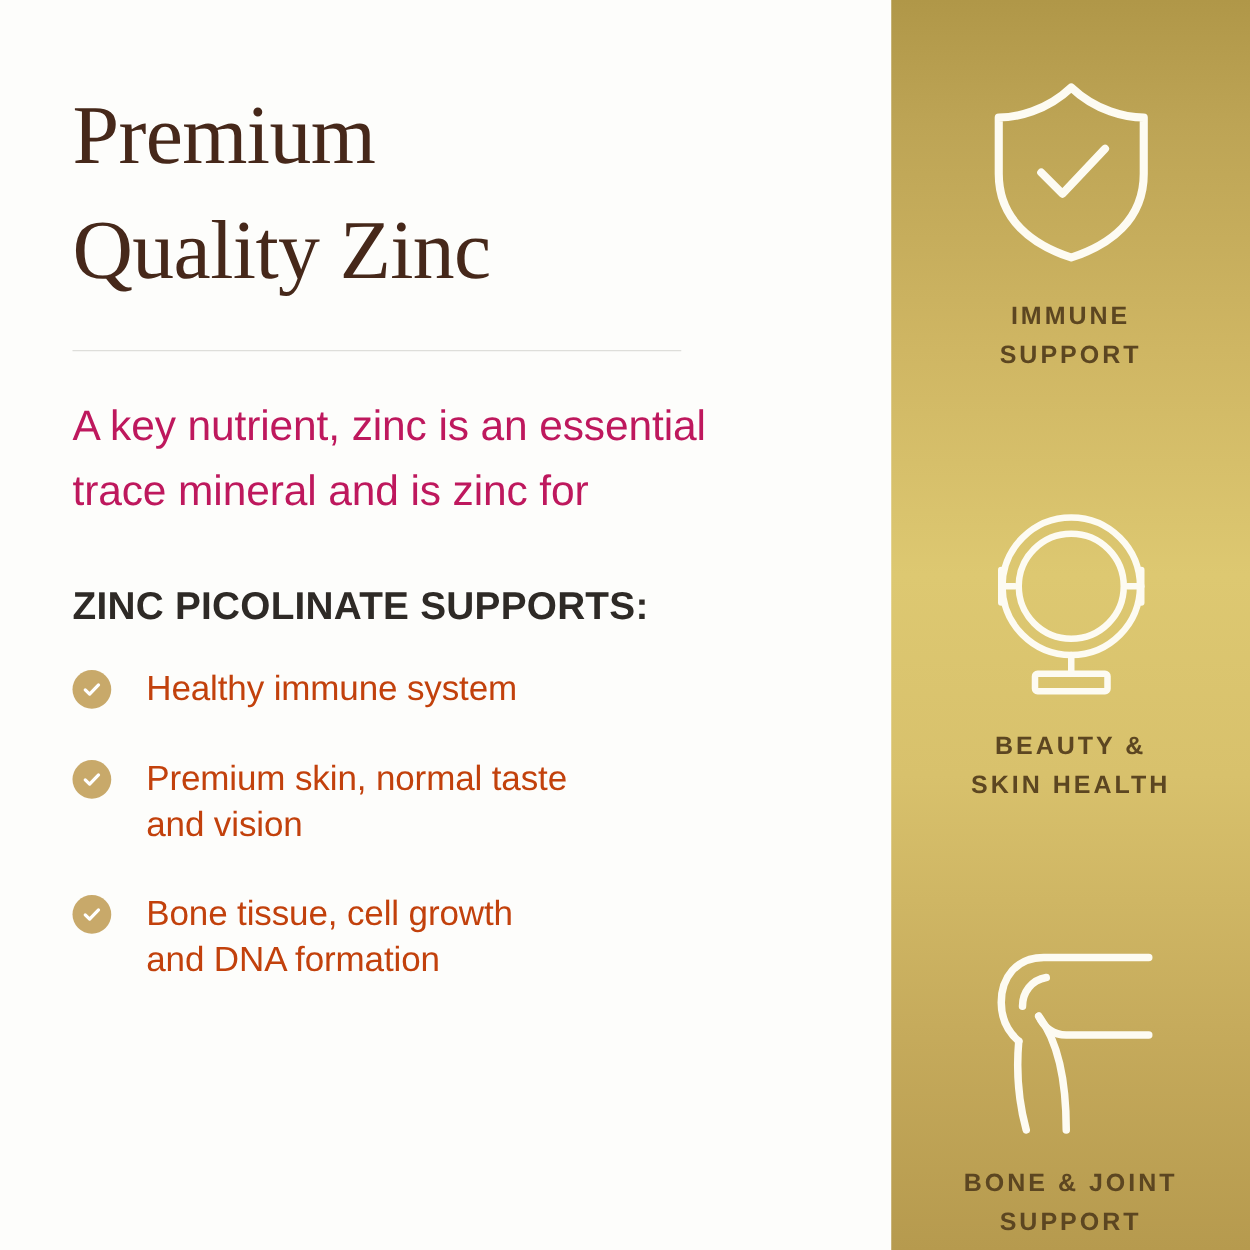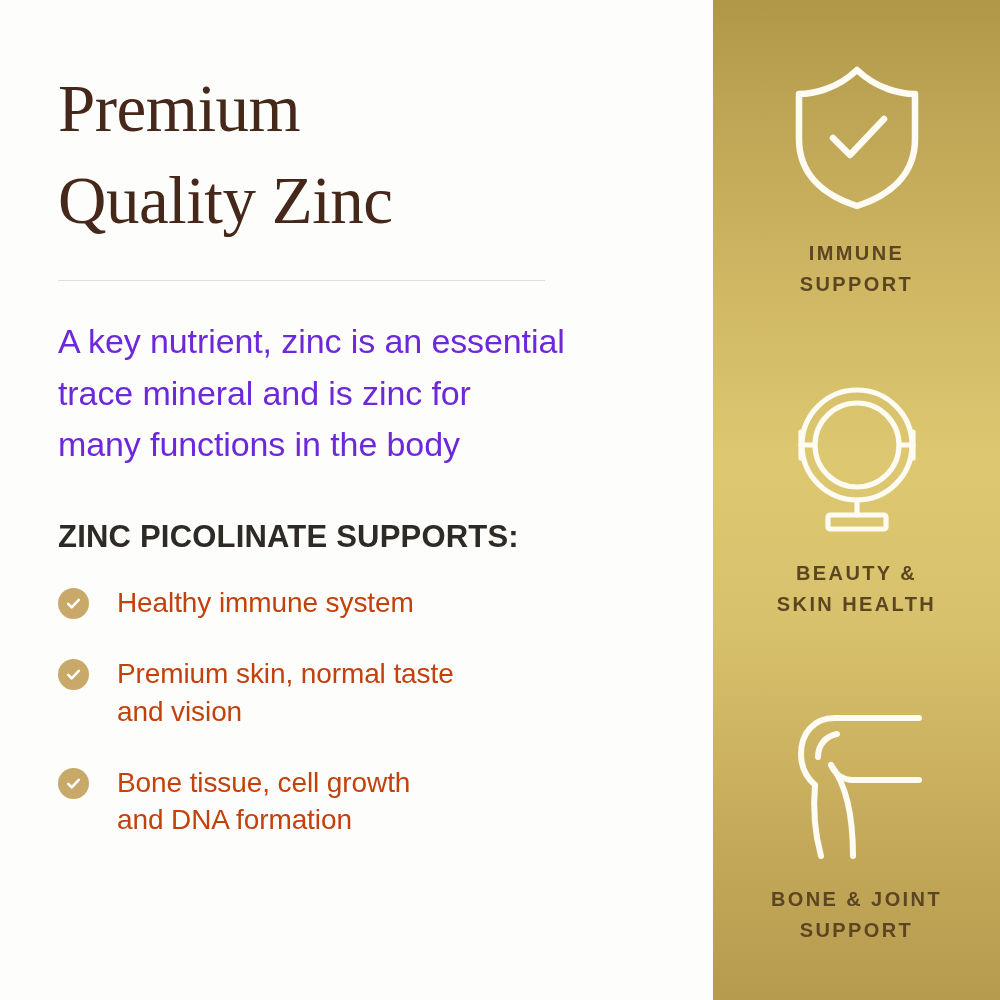--- a/index.html
+++ b/index.html
@@ -53,21 +53,21 @@
     background: #dededa;
     margin: 33px 0 0 0;
     border: none;
   }
 
   .lede {
     margin: 35px 0 0 0;
     font-size: 34px;
     line-height: 1.52;
     font-weight: 400;
-    color: #6d28d9;
+    color: #be185d;
     max-width: 625px;
     letter-spacing: -0.1px;
   }
   .lede-line {
     display: block;
     white-space: nowrap;
   }
 
   .supports-heading {
     margin: 47px 0 0 0;
@@ -133,20 +133,21 @@
       #d8c16c 62%,
       #c6ab5c 82%,
       #b69a4e 100%
     );
     display: flex;
     flex-direction: column;
     align-items: center;
     justify-content: flex-start;
     box-sizing: border-box;
     padding-top: 58px;
+    gap: 24px;
   }
 
   .feature {
     width: 100%;
     display: flex;
     flex-direction: column;
     align-items: center;
   }
   .feature-icon {
     display: flex;
@@ -186,21 +187,20 @@
     <h1 class="headline">
       <span class="headline-line">Premium</span>
       <span class="headline-line">Quality Zinc</span>
     </h1>
 
     <hr class="divider">
 
     <p class="lede">
       <span class="lede-line">A key nutrient, zinc is an essential</span>
       <span class="lede-line">trace mineral and is zinc for</span>
-      <span class="lede-line">many functions in the body</span>
     </p>
 
     <h2 class="supports-heading">ZINC PICOLINATE SUPPORTS:</h2>
 
     <ul class="benefit-list">
 
       <li class="benefit-item">
         <span class="check-badge">
           <svg width="17" height="17" viewBox="0 0 17 17" aria-hidden="true">
             <polyline points="3.2,8.9 6.7,12.3 13.8,4.9" fill="none" stroke="#ffffff" stroke-width="2.6" stroke-linecap="round" stroke-linejoin="round"></polyline>

